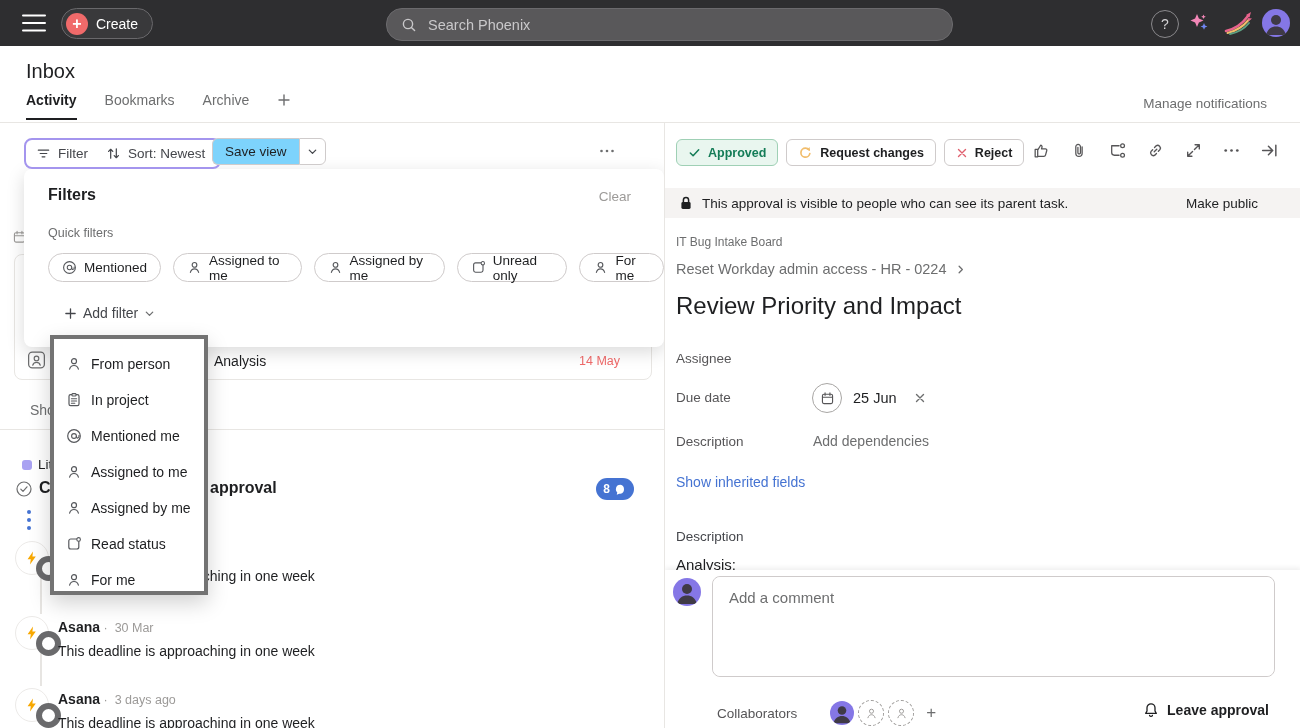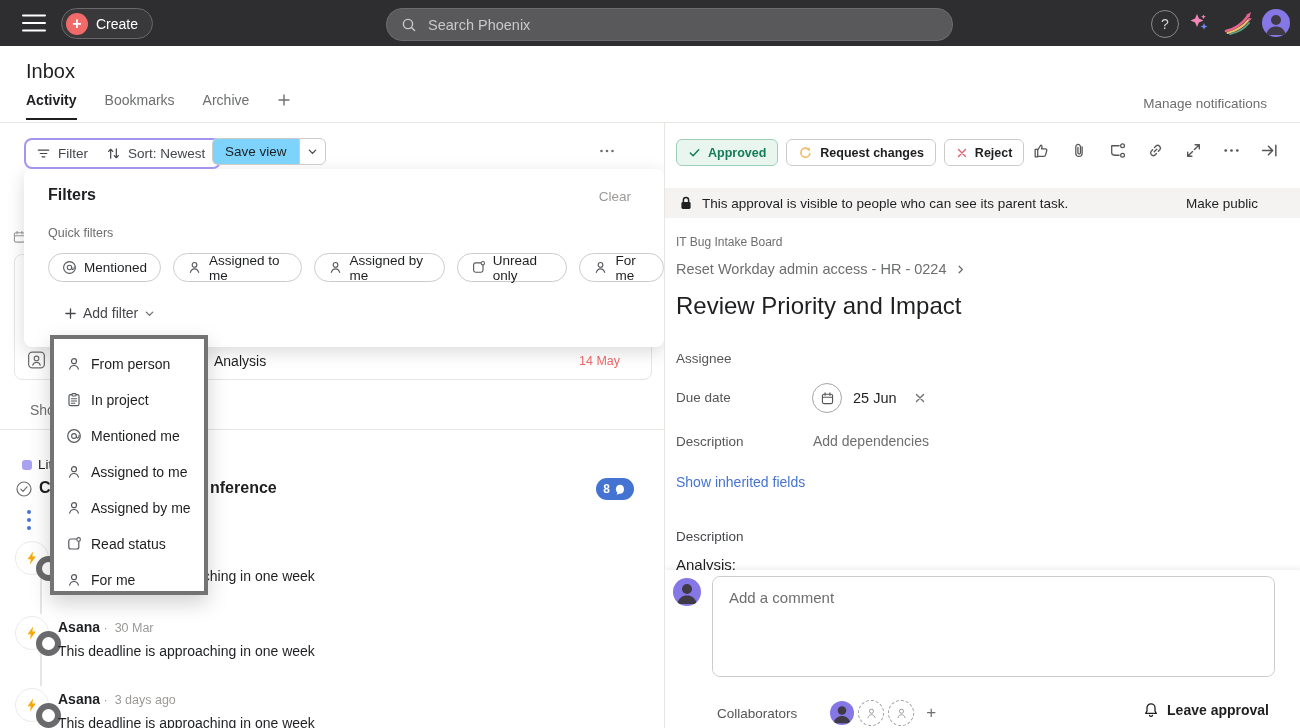--- a/index.html
+++ b/index.html
@@ -311,21 +311,21 @@
     <div class="frag" style="left:30px;top:280px;font-size:14px;color:#6d6e6f">Sho</div>
     <div class="divider"></div>
 
     <div class="proj-dot"></div>
     <div class="frag" style="left:38px;top:335px;font-size:13.5px">Lit</div>
 
     <svg class="abs" style="left:15px;top:358px;z-index:1" width="18" height="18">
         <use href="#i-check-circle"></use>
       </svg>
     <div class="frag" style="left:39px;top:357px;font-size:16px;font-weight:700">C</div>
-    <div class="frag" style="left:210px;top:357px;font-size:16px;font-weight:700">nference</div>
+    <div class="frag" style="left:210px;top:357px;font-size:16px;font-weight:700">approval</div>
     <div class="badge">
       <span>8</span>
       <svg class="ic" width="13" height="13">
           <use href="#i-bubble"></use>
         </svg>
     </div>
     <div class="vdots">
         <i></i>
         <i></i>
         <i></i>

